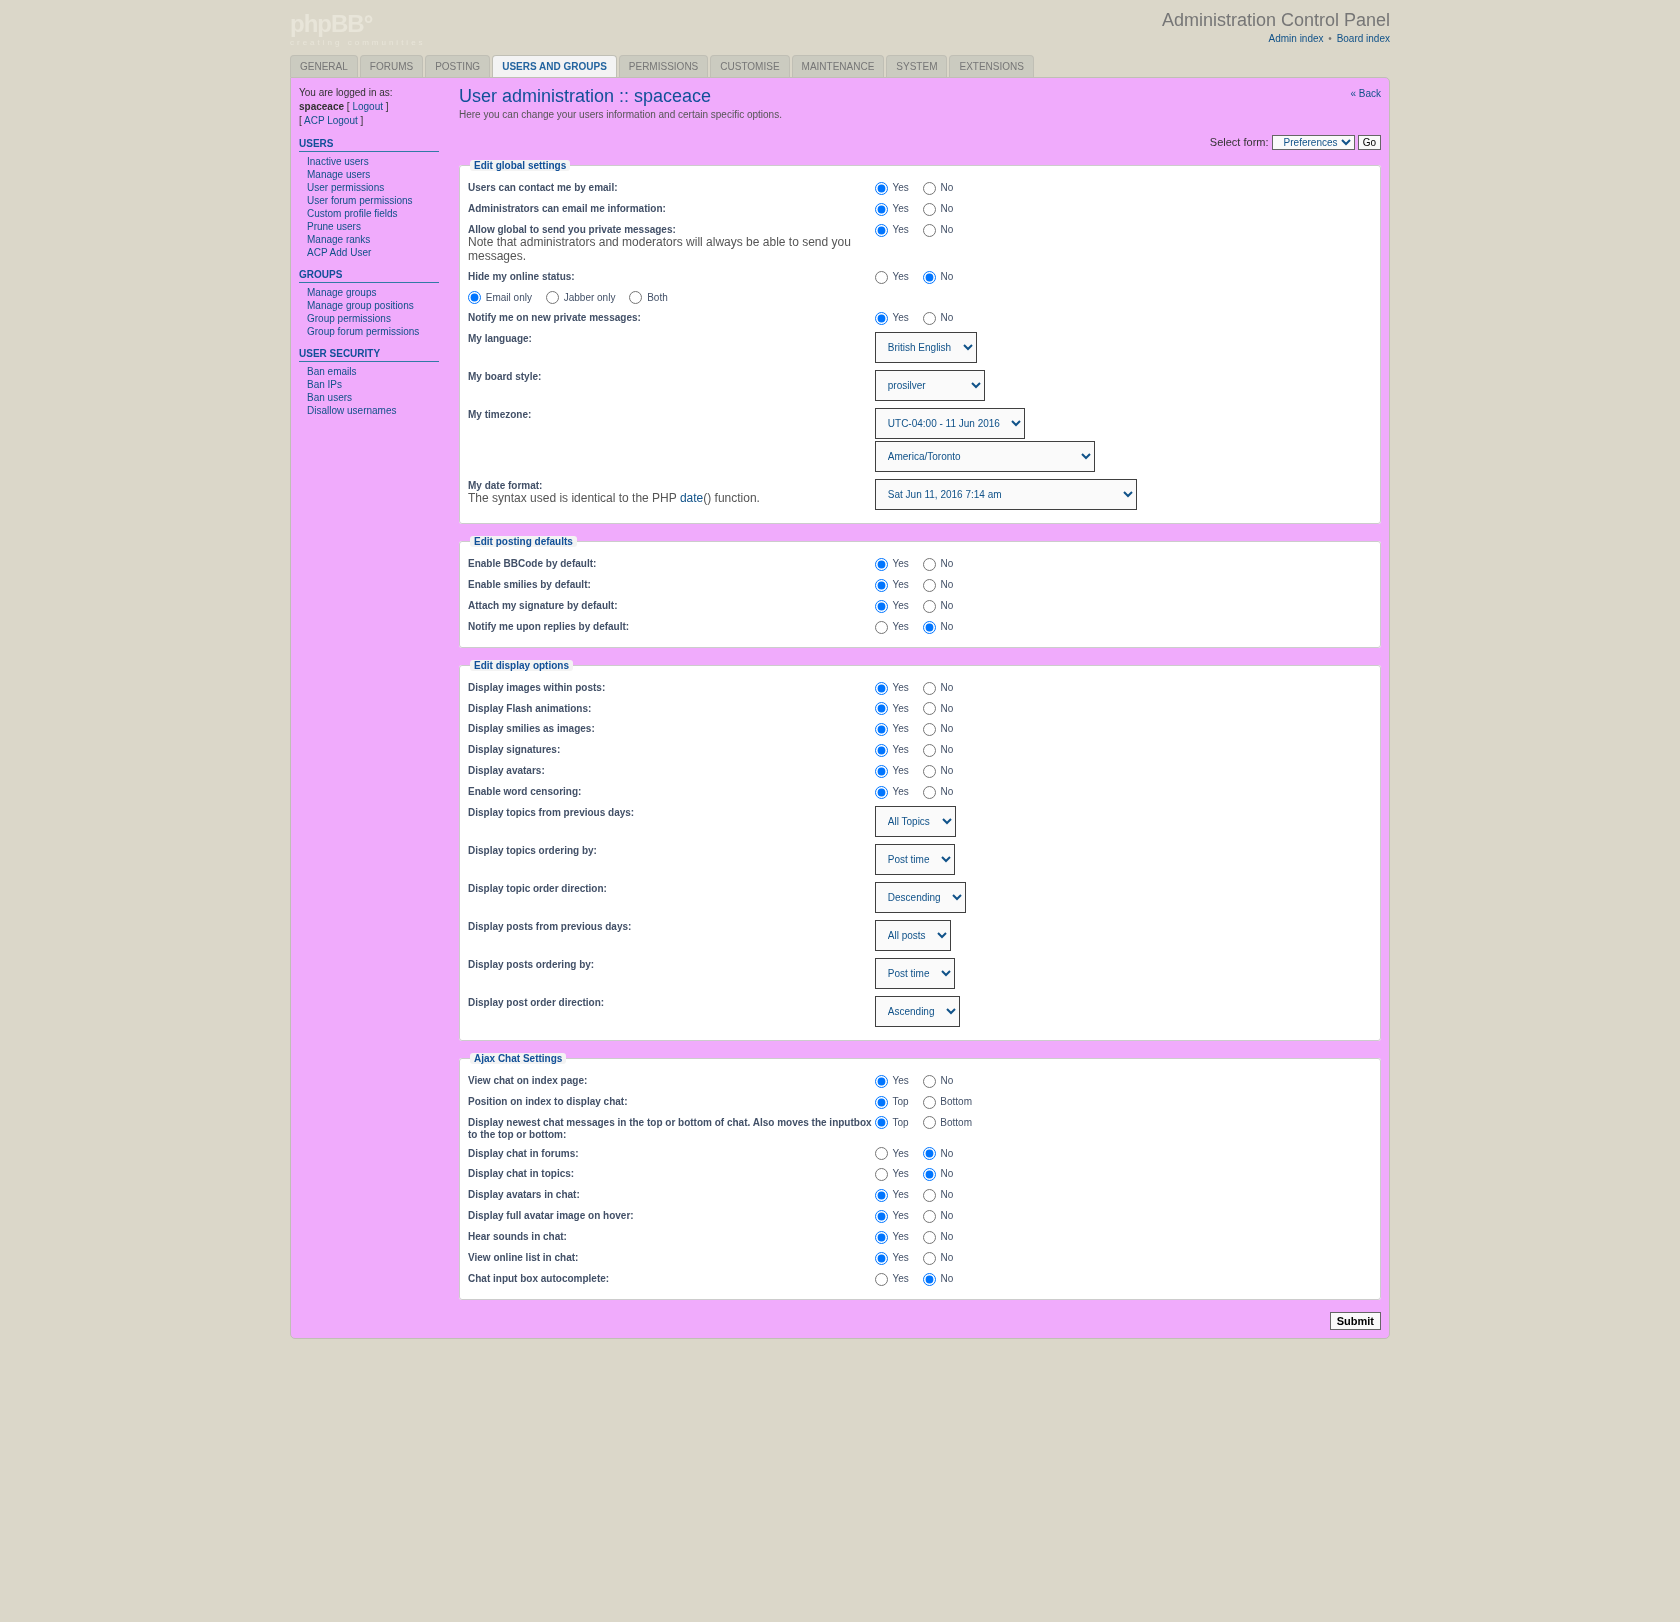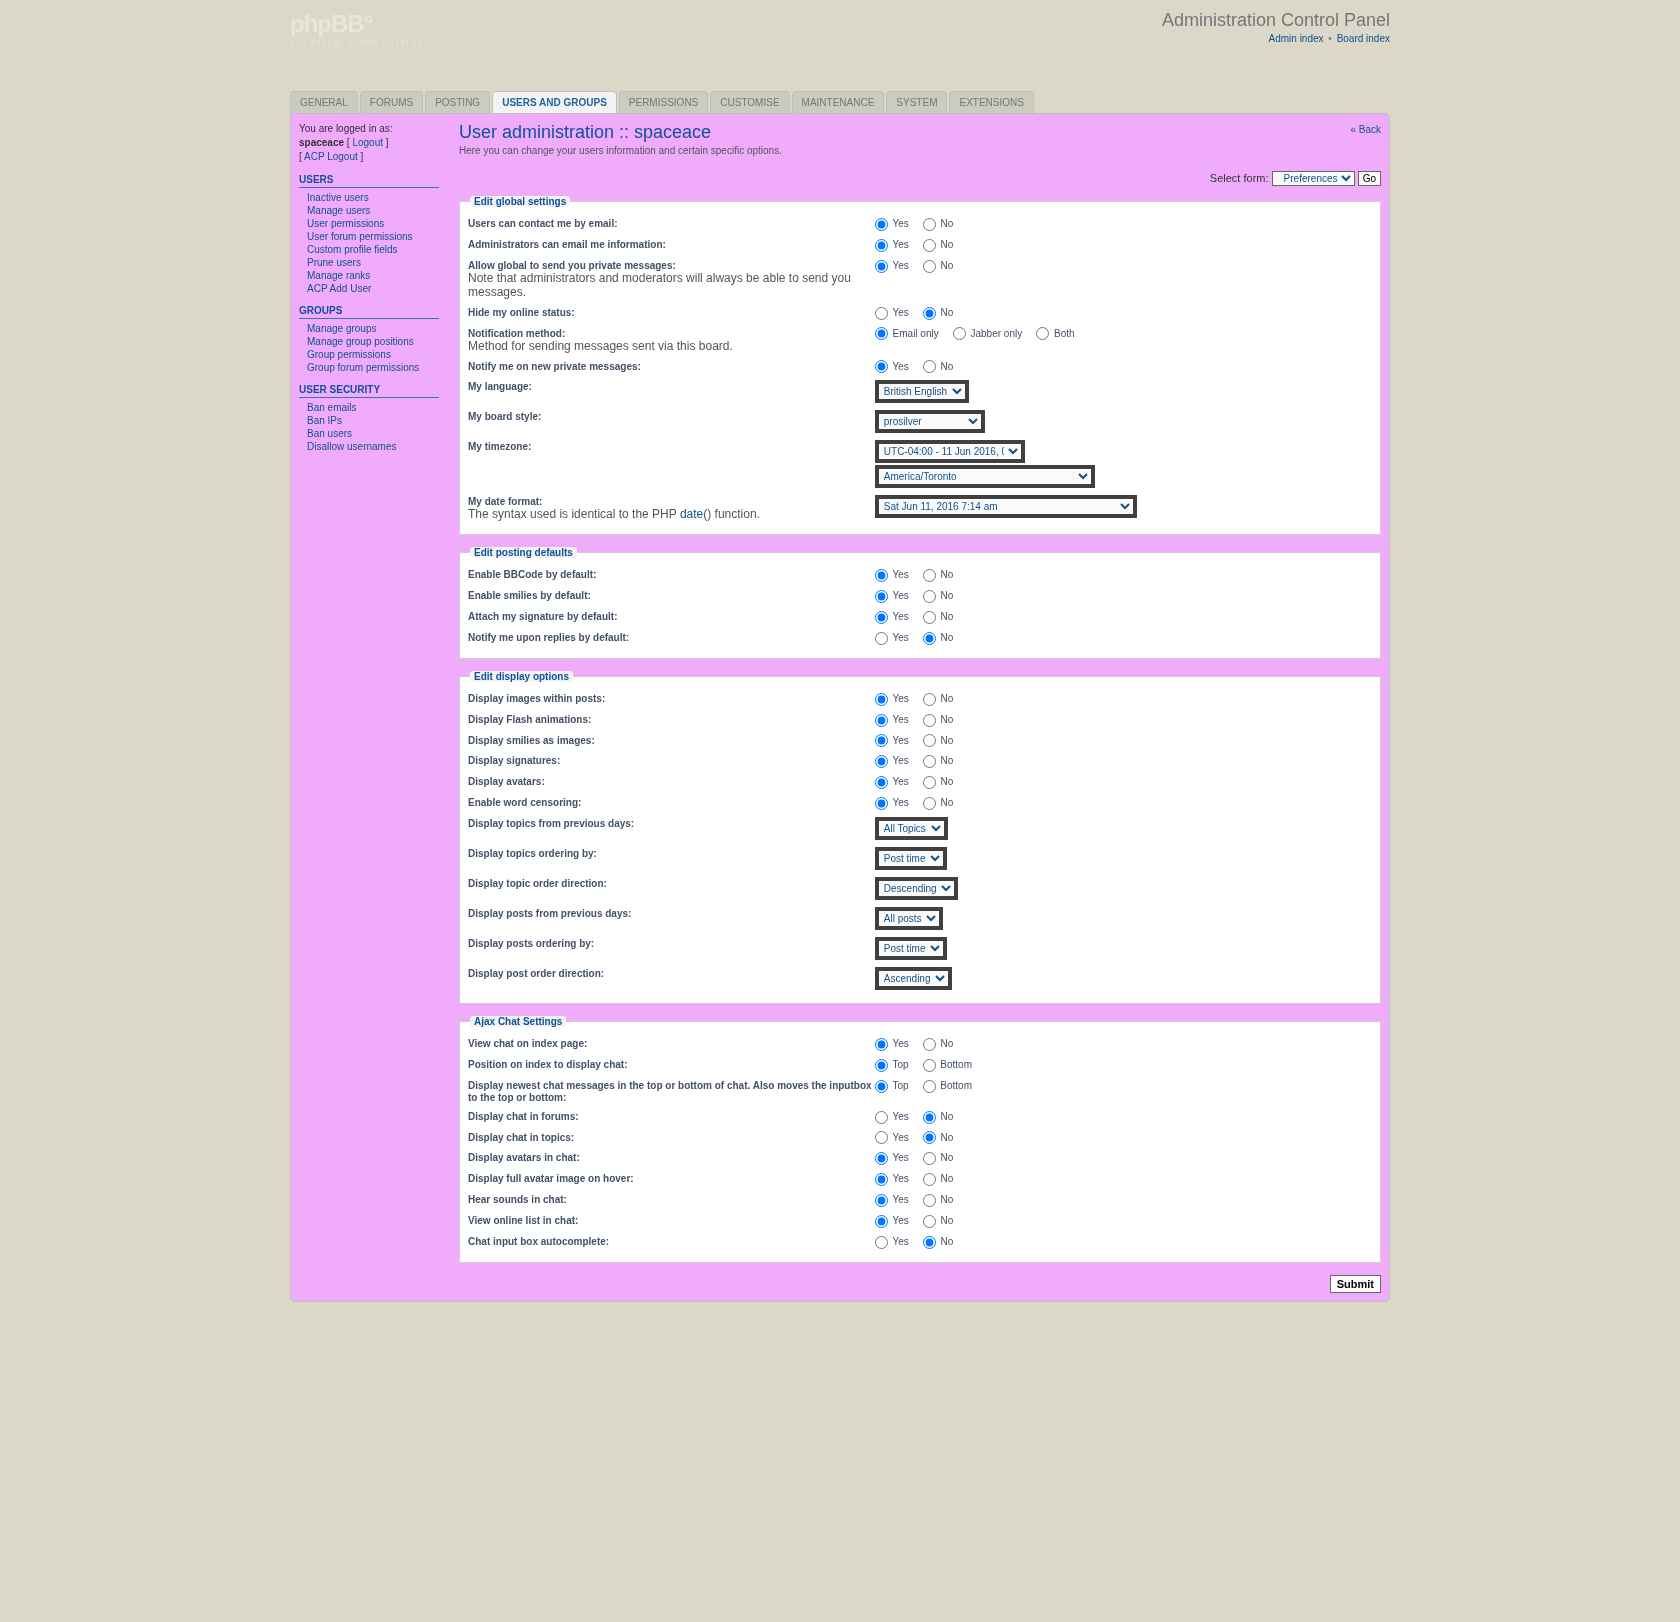--- a/index.html
+++ b/index.html
@@ -7,21 +7,21 @@
 #wrap { width: 1100px; margin: 0 auto; padding: 10px 0; }
 #page-header { position: relative; height: 45px; }
 .logo { position: absolute; left: 0; top: 0; font-size: 24px; font-weight: bold; color: #e8e5d9; letter-spacing: -1px; }
 .logo small { display: block; font-size: 8px; font-weight: normal; letter-spacing: 3px; }
 .header-right { position: absolute; right: 0; top: 0; text-align: right; }
 .header-title { font-size: 18px; color: #767676; font-family: "Trebuchet MS", Helvetica, sans-serif; }
 .header-links { font-size: 10px; margin-top: 2px; }
 .header-links a { color: #105289; text-decoration: none; }
 .header-links span.sep { color: #767676; margin: 0 2px; }
 #tabs { margin: 0; padding: 0; list-style: none; overflow: hidden; }
-#tabs li { float: left; margin-right: 2px; margin-top: 36px; }
+#tabs li { float: left; margin-right: 2px; }
 #tabs a { display: block; padding: 5px 9px; background: #cbcbc0; color: #767676; font-size: 10px; text-decoration: none; border-radius: 4px 4px 0 0; border: 1px solid #c0bfb5; border-bottom: none; }
 #tabs a.active { background: #f3f3f3; color: #23649f; font-weight: bold; }
 #acp { background: #f0abfc; border: 1px solid #c0bfb5; border-radius: 0 5px 5px 5px; padding: 8px; min-height: 600px; }
 #content-wrap { display: table; width: 100%; }
 #menu { display: table-cell; width: 150px; vertical-align: top; font-size: 10px; padding-right: 10px; }
 .menu-login { color: #333; line-height: 14px; }
 .menu-login a { color: #105289; text-decoration: none; }
 .menu-block { margin-top: 10px; }
 .menu-header { font-size: 10px; font-weight: bold; color: #115098; border-bottom: 1px solid #327aa5; padding-bottom: 2px; margin-bottom: 3px; }
 .menu-block ul { list-style: none; }
@@ -37,21 +37,21 @@
 fieldset { border: 1px solid #ccc; border-radius: 3px; background: #fff; margin-bottom: 12px; padding: 5px 8px 8px; }
 legend { font-family: Tahoma, Arial; font-size: 10px; font-weight: bold; color: #115098; padding: 0 4px; background: #f3f3f3; border-radius: 3px; position: relative; top: 0; margin-left: 2px; }
 dl { display: table; width: 100%; margin: 3px 0; }
 dt { display: table-cell; width: 45%; vertical-align: top; padding: 2px 0; }
 dt label { font-size: 10px; font-weight: bold; color: #425067; }
 dt .explain { display: block; font-size: 12px; font-weight: normal; color: #555; }
 dt .explain a { color: #105289; text-decoration: none; }
 dd { display: table-cell; vertical-align: top; padding: 2px 0; }
 dd label { font-size: 10px; color: #425067; margin-right: 14px; }
 dd input[type="radio"] { margin-right: 2px; vertical-align: middle; }
-dd select { font-size: 10px; background: #fafafa; border: 4px solid #404040; color: #105289; padding: 1px; }
+dd select { font-size: 10px; background: #fafafa; border: 1px solid #404040; color: #105289; padding: 8px; }
 .submit-row { text-align: right; margin-top: 5px; }
 .submit-row input { font-size: 11px; font-weight: bold; background: #fafafa; border: 1px solid #666; padding: 2px 6px; cursor: pointer; }
 #footer { text-align: center; font-size: 10px; color: #555; margin-top: 10px; line-height: 13px; }
 #footer a { color: #105289; text-decoration: none; }
 </style>
 </head>
 <body>
 
 <div id="wrap">
   <div id="page-header">
@@ -199,21 +199,20 @@
             </dl>
           <dl>
               <dt><label>Allow global to send you private messages:</label><span class="explain">Note that administrators and moderators will always be able to send you messages.</span></dt>
             <dd><label><input type="radio" checked="" style=""> <span>Yes</span></label><label><input type="radio" style=""> <span>No</span></label></dd>
             </dl>
           <dl>
               <dt><label>Hide my online status:</label></dt>
             <dd><label><input type="radio" style=""> <span>Yes</span></label><label><input type="radio" checked="" style=""> <span>No</span></label></dd>
             </dl>
           <dl>
-              <dt><label>Notification method:</label><span class="explain">Method for sending messages sent via this board.</span></dt>
             <dd><label><input type="radio" checked="" style=""> <span>Email only</span></label><label><input type="radio" style=""> <span>Jabber only</span></label><label><input type="radio" style=""> <span>Both</span></label></dd>
             </dl>
           <dl>
               <dt><label>Notify me on new private messages:</label></dt>
             <dd><label><input type="radio" checked="" style=""> <span>Yes</span></label><label><input type="radio" style=""> <span>No</span></label></dd>
             </dl>
           <dl>
               <dt><label>My language:</label></dt>
             <dd><select><option>British English</option></select></dd>
             </dl>

